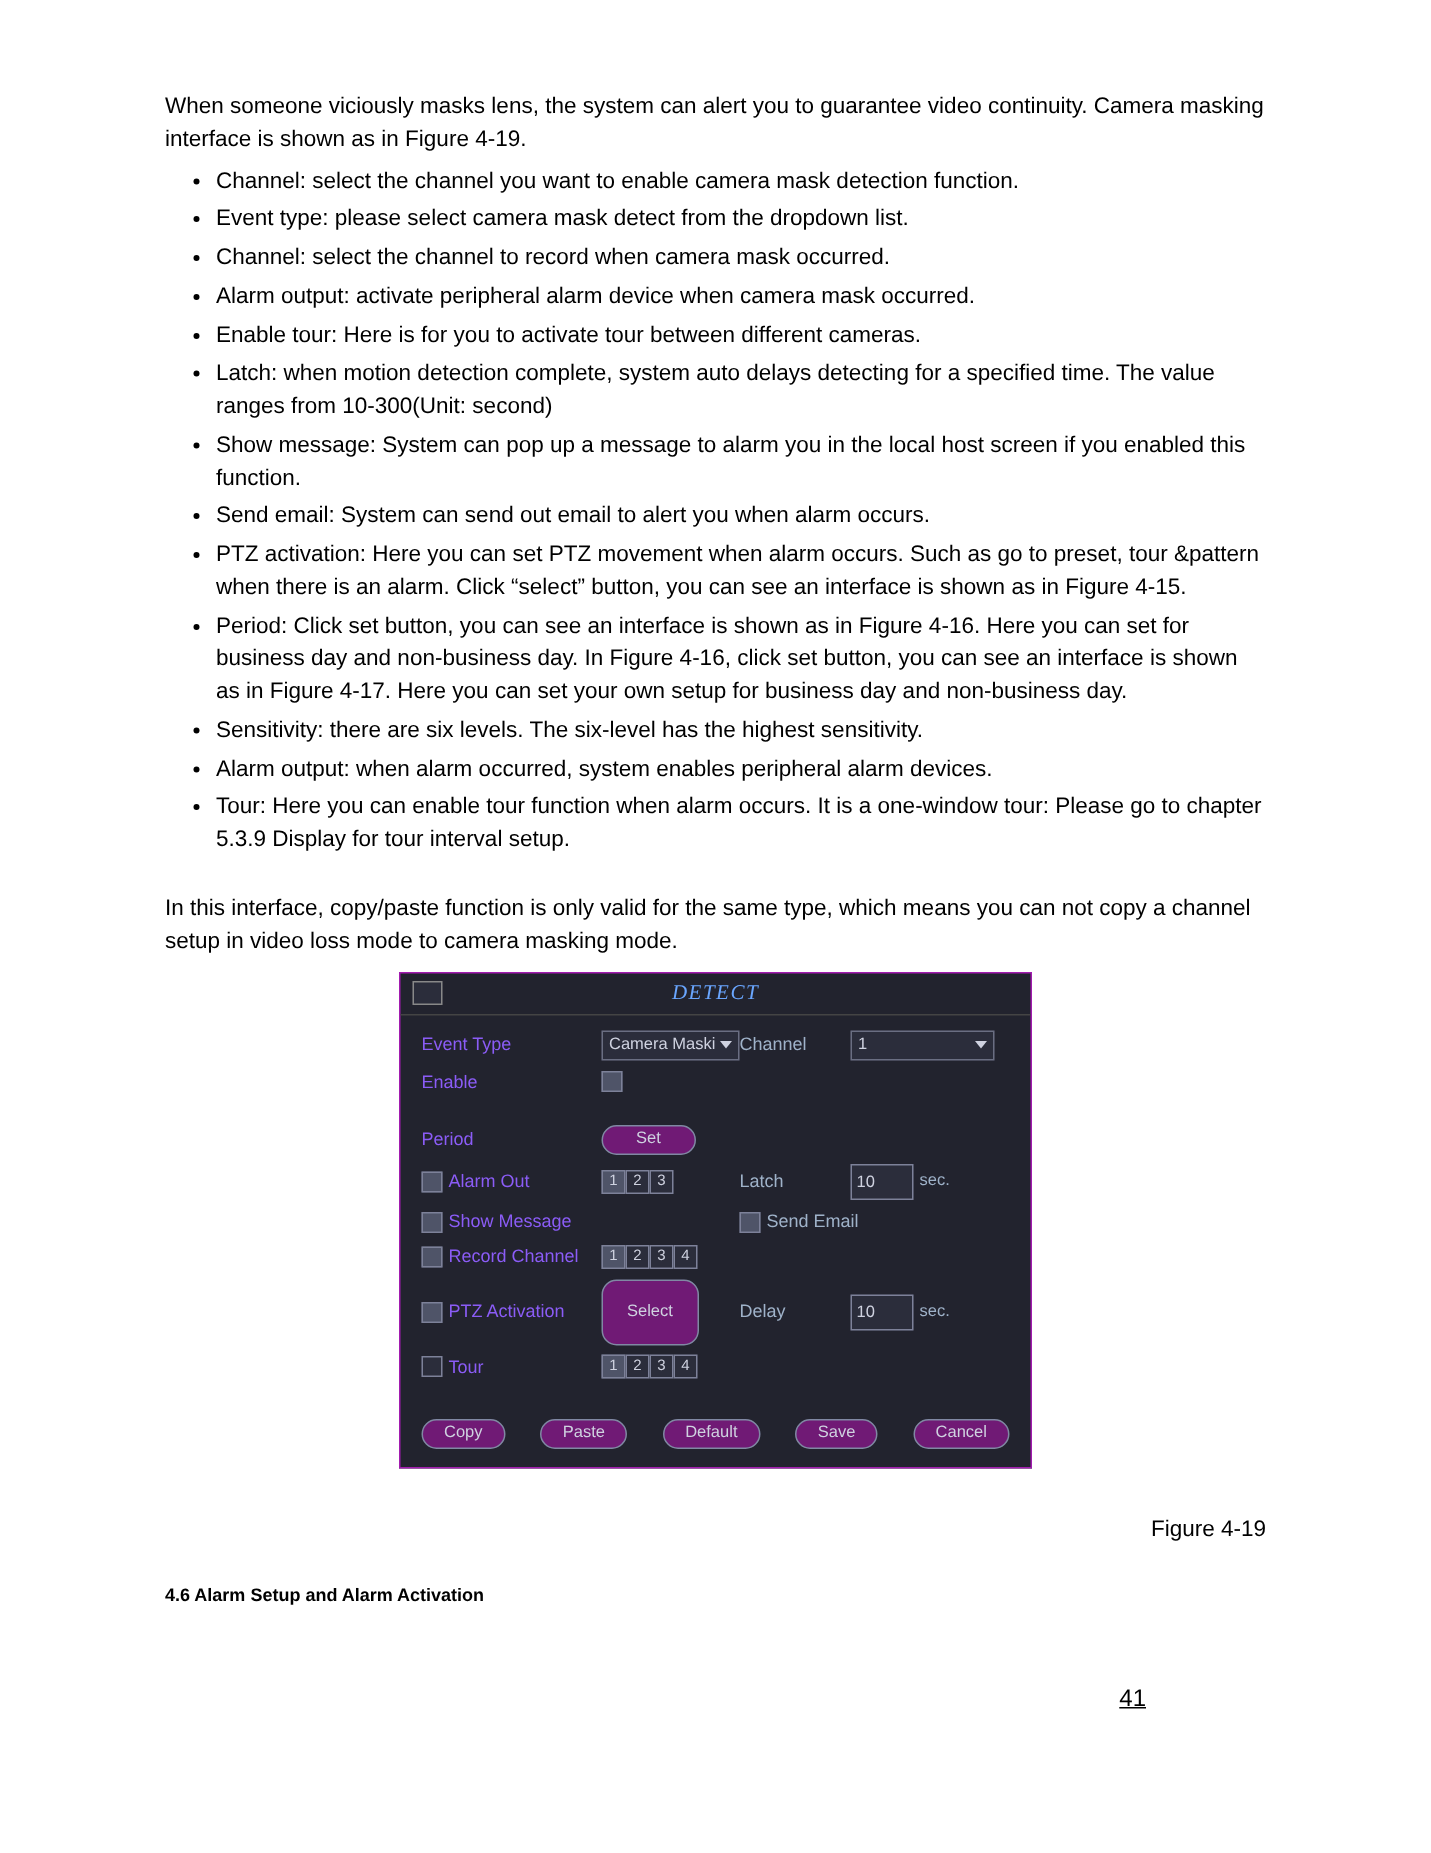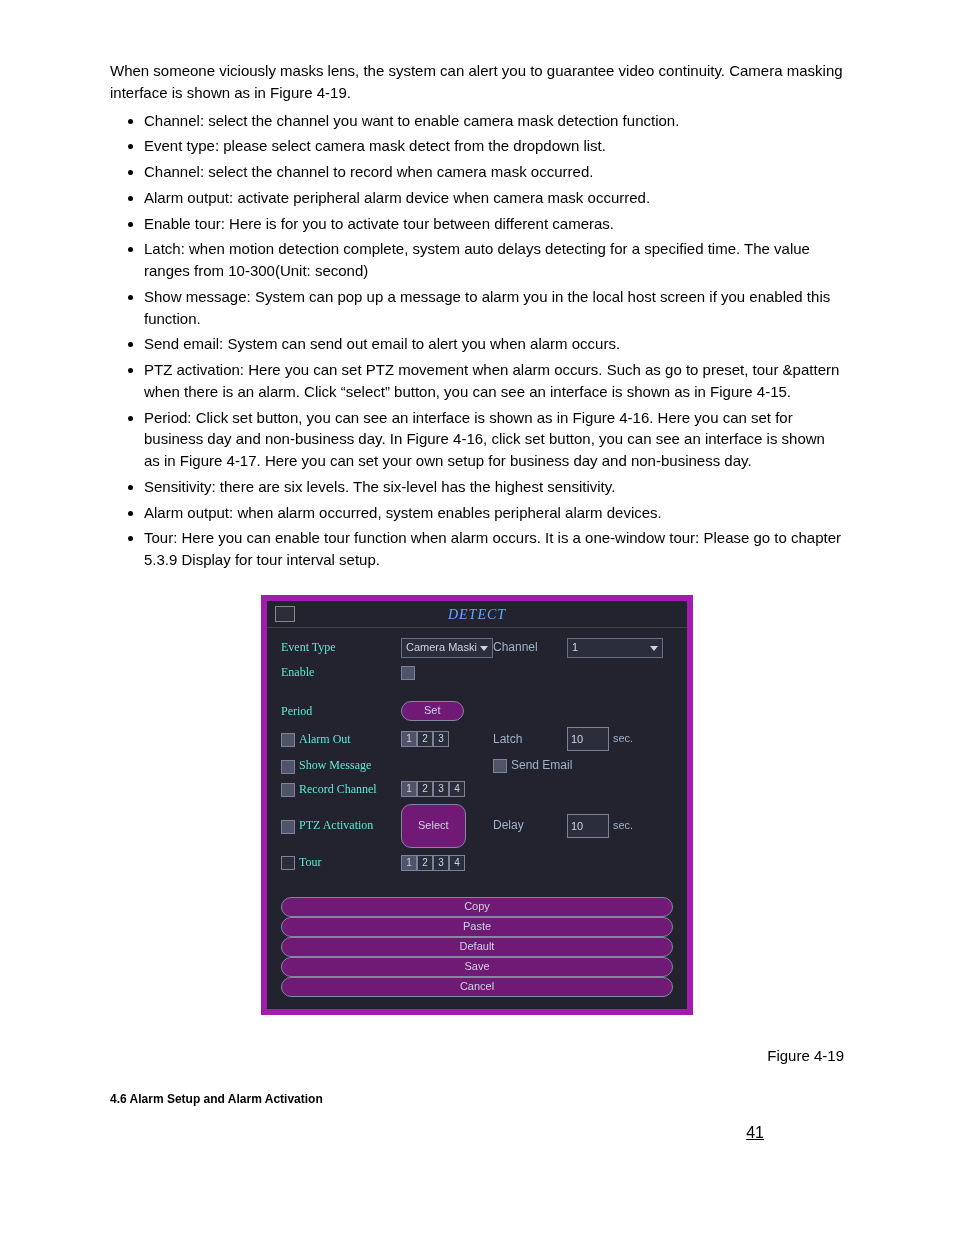--- a/index.html
+++ b/index.html
@@ -18,38 +18,38 @@
     margin-top: 4px;
     margin-bottom: 24px;
   }
   ul.bullets li { margin-bottom: 4px; }
   .below { margin-bottom: 10px; }
   .fig-wrap { text-align: center; margin-top: 6px; }
   .detect-box {
     display: inline-block;
     width: 420px;
     background: #22232e;
-    border: 6px solid #a21caf;
+    border: 1px solid #a21caf;
     color: #c9cbd6;
     text-align: left;
     font-size: 12px;
   }
   .db-title {
     color: #6aa6ff;
     font-family: "Times New Roman", serif;
     font-style: italic;
     letter-spacing: 1px;
     text-align: center;
     padding: 4px 0 2px;
     border-bottom: 1px solid #444;
     font-size: 14px;
   }
   .db-body { padding: 10px 14px 12px 14px; }
   .row { display: flex; align-items: center; margin-bottom: 6px; }
-  .col-lab { width: 120px; color: #5eead4; flex: none; font-family: Liberation Serif, serif; }
+  .col-lab { width: 120px; color: #8b5cf6; flex: none; }
   .col-ctl { width: 92px;  flex: none; display:flex; align-items:center; }
   .col-lab2 { width: 74px; color: #9fb2c9; flex: none; }
   .col-ctl2 { flex: 1; display:flex; align-items:center; }
   .drop {
     display:flex; align-items:center; justify-content:space-between;
     border: 1px solid #6a6e82; background: #2b2d3b;
     padding: 0 4px; height: 18px; width: 88px; color:#cfd2e0;
     font-size:11px;
   }
   .drop.w { width: 86px; }
@@ -74,21 +74,21 @@
     border:1px solid #8088a3;background:#701a75;color:#cfd2e0;
     border-radius:10px;padding:1px 14px;font-size:11px;display:inline-block;
     text-align:center;
   }
   .input {
     border:1px solid #7d8199;background:#2b2d3b;color:#cfd2e0;
     width:34px;height:14px;font-size:11px;padding:4px 3px;display:inline-block;
   }
   .unit { margin-left:4px;color:#9fb2c9;font-size:11px; }
   .space { height:14px; }
-  .footer-btns { display:flex; justify-content:space-between; margin-top:26px;flex-direction:column; }
+  .footer-btns { display:flex; justify-content:space-between; margin-top:26px; }
   .footer-btns .btn { flex:none; }
   .caption { text-align:right; margin-top:30px; font-size:15px; }
   .section-title { font-weight:bold; font-size:12px; margin-top:24px; }
   .pagenum { position:absolute; right:80px; bottom:16px; font-size:16px;text-decoration:underline; }
   .page { position:relative; min-height:1100px; }
   .title-icon {
     width:18px;height:14px;border:1px solid #888;position:absolute;left:8px;top:5px;
     background:#2b2d3b;
   }
   .db-title-wrap{position:relative;}
@@ -108,20 +108,21 @@
   <li>Latch: when motion detection complete, system auto delays detecting for a specified time. The value ranges from 10-300(Unit: second)</li>
   <li>Show message: System can pop up a message to alarm you in the local host screen if you enabled this function.</li>
   <li>Send email: System can send out email to alert you when alarm occurs.</li>
   <li>PTZ activation: Here you can set PTZ movement when alarm occurs. Such as go to preset, tour &amp;pattern when there is an alarm. Click “select” button, you can see an interface is shown as in Figure 4-15.</li>
   <li>Period: Click set button, you can see an interface is shown as in Figure 4-16. Here you can set for business day and non-business day. In Figure 4-16, click set button, you can see an interface is shown as in Figure 4-17. Here you can set your own setup for business day and non-business day.</li>
   <li>Sensitivity: there are six levels. The six-level has the highest sensitivity.</li>
   <li>Alarm output: when alarm occurred, system enables peripheral alarm devices.</li>
   <li>Tour:  Here you can enable tour function when alarm occurs.  It is a one-window tour: Please go to chapter 5.3.9 Display for tour interval setup.</li>
 </ul>
 
+<div class="below">In this interface, copy/paste function is only valid for the same type, which means you can not copy a channel setup in video loss mode to camera masking mode.</div>
 
 <div class="fig-wrap">
   <div class="detect-box">
     <div class="db-title-wrap">
       <div class="title-icon"></div>
       <div class="db-title">DETECT</div>
     </div>
     <div class="db-body">
 
       <div class="row">

